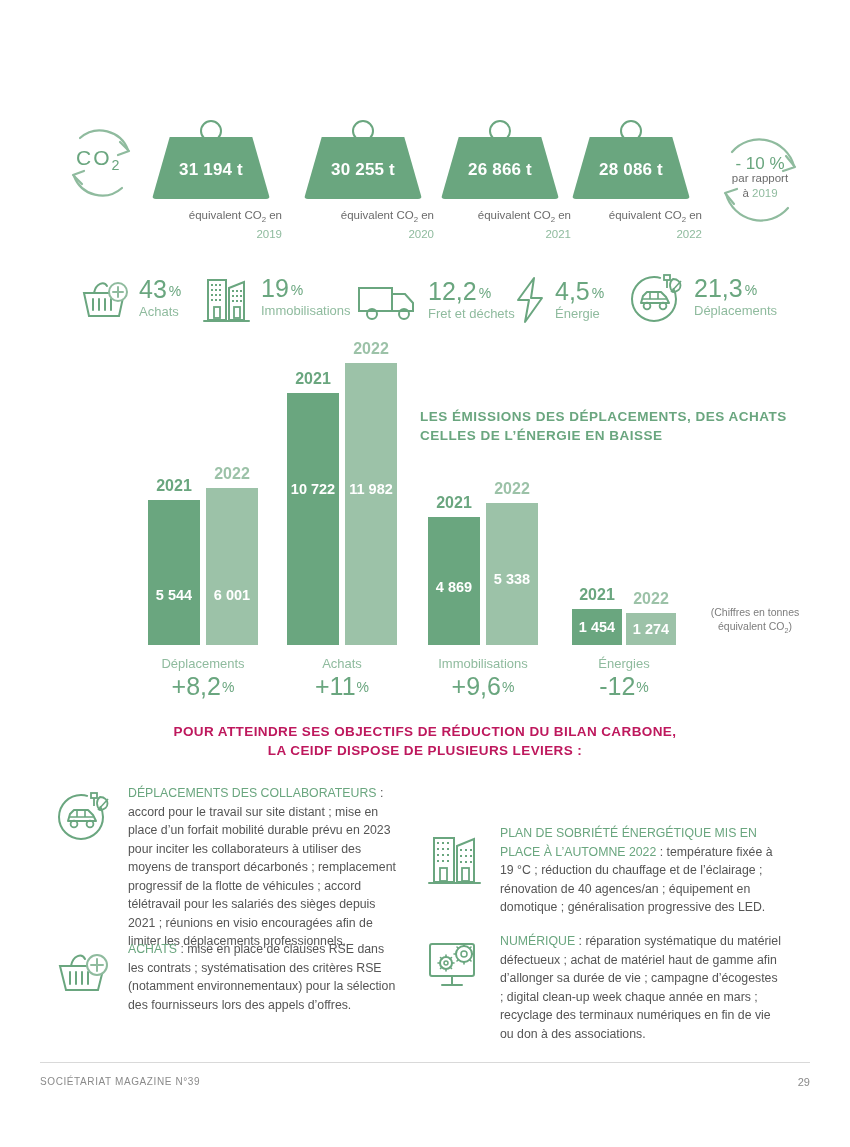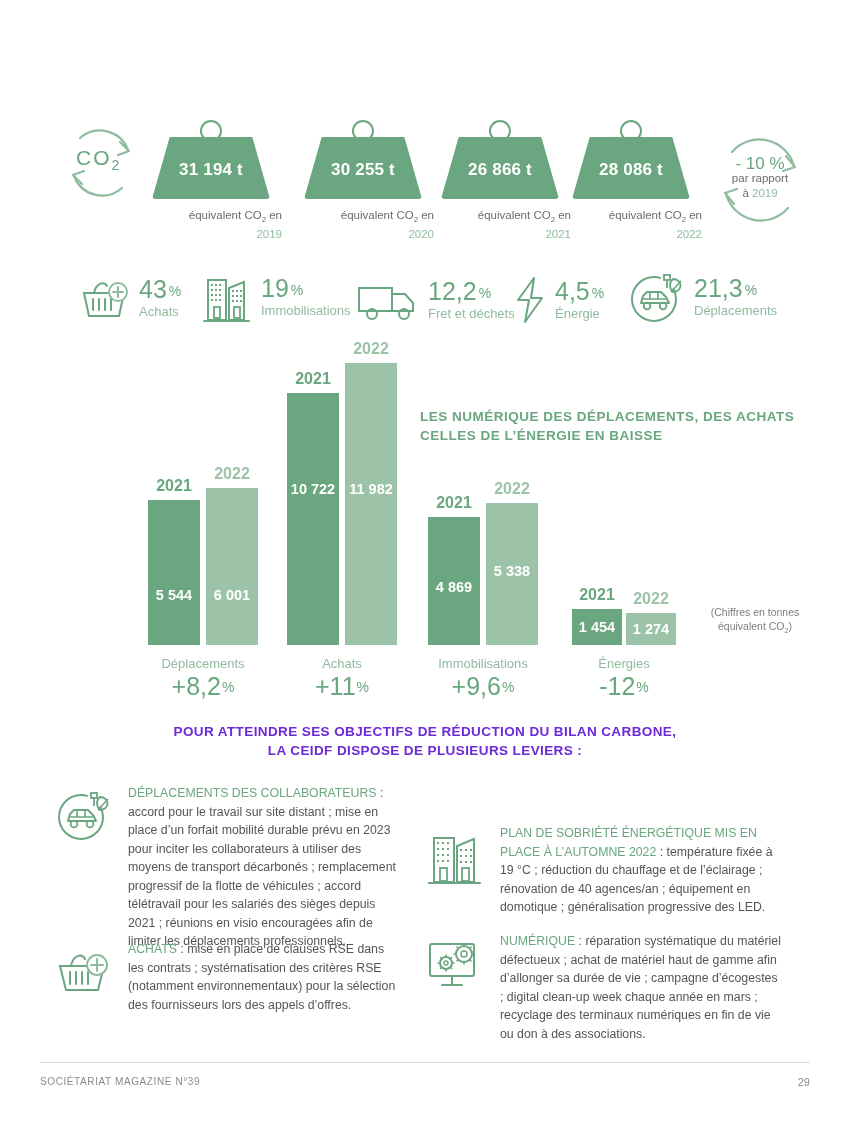--- a/index.html
+++ b/index.html
@@ -86,21 +86,21 @@
     line-height:19px;letter-spacing:.5px;
   }
   #chart-note{
     position:absolute;left:690px;top:250px;width:130px;text-align:center;
     font-size:10.5px;color:#7d7d7d;line-height:14px;
   }
 
   
   #levers-title{
     position:absolute;left:0;top:722px;width:850px;text-align:center;
-    font-size:13.5px;font-weight:bold;color:#6d28d9;line-height:19px;letter-spacing:.4px;
+    font-size:13.5px;font-weight:bold;color:#be185d;line-height:19px;letter-spacing:.4px;
   }
   .lever{position:absolute;display:flex;gap:14px;}
   .lever-ico{width:62px;height:62px;flex:none;}
   .lever-ico svg{width:100%;height:100%;display:block;}
   .lever-txt{font-size:12.3px;color:#555;line-height:18.5px;}
   .lever-txt .hd{color:#6AA67F;}
 
   
   #footer-rule{position:absolute;left:40px;top:1062px;width:770px;height:1px;background:#d9d9d9;}
   #footer-left{position:absolute;left:40px;top:1076px;font-size:10px;color:#8a8a8a;letter-spacing:.6px;}
@@ -280,21 +280,21 @@
       <div class="pct-txt">
         <div class="num"><span>21,3</span><span class="u">%</span></div>
         <div class="lab">Déplacements</div>
       </div>
     </div>
   </div>
 
   <div id="chart">
 
     <div id="chart-head">
-      <div>LES NUMÉRIQUE DES DÉPLACEMENTS, DES ACHATS</div>
+      <div>LES ÉMISSIONS DES DÉPLACEMENTS, DES ACHATS</div>
       <div>CELLES DE L’ÉNERGIE EN BAISSE</div>
     </div>
 
     <div class="grp" style="left:148px;width:110px;height:250px;">
       <div class="bar d" style="left:0;width:52px;height:145px;">
         <div class="rect" style="height:145px;"></div>
         <div class="yr" style="bottom:150px;">2021</div>
         <div class="v" style="bottom:42px;">5 544</div>
       </div>
       <div class="bar l" style="left:58px;width:52px;height:157px;">
@@ -323,21 +323,21 @@
 
     <div class="grp" style="left:428px;width:110px;height:250px;">
       <div class="bar d" style="left:0;width:52px;height:128px;">
         <div class="rect" style="height:128px;"></div>
         <div class="yr" style="bottom:133px;">2021</div>
         <div class="v" style="bottom:50px;">4 869</div>
       </div>
       <div class="bar l" style="left:58px;width:52px;height:142px;">
         <div class="rect" style="height:142px;"></div>
         <div class="yr" style="bottom:147px;">2022</div>
-        <div class="v" style="bottom:66px;">5 338</div>
+        <div class="v" style="bottom:58px;">5 338</div>
       </div>
       <div class="cat" style="bottom:-26px;">Immobilisations</div>
       <div class="pc" style="bottom:-56px;"><span>+9,6</span><span class="u">%</span></div>
     </div>
 
     <div class="grp" style="left:572px;width:104px;height:120px;">
       <div class="bar d" style="left:0;width:50px;height:36px;">
         <div class="rect" style="height:36px;"></div>
         <div class="yr" style="bottom:41px;">2021</div>
         <div class="v" style="bottom:10px;">1 454</div>

